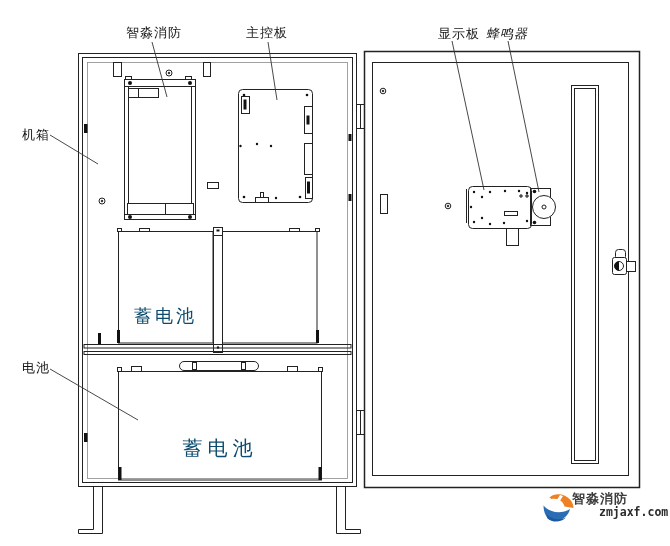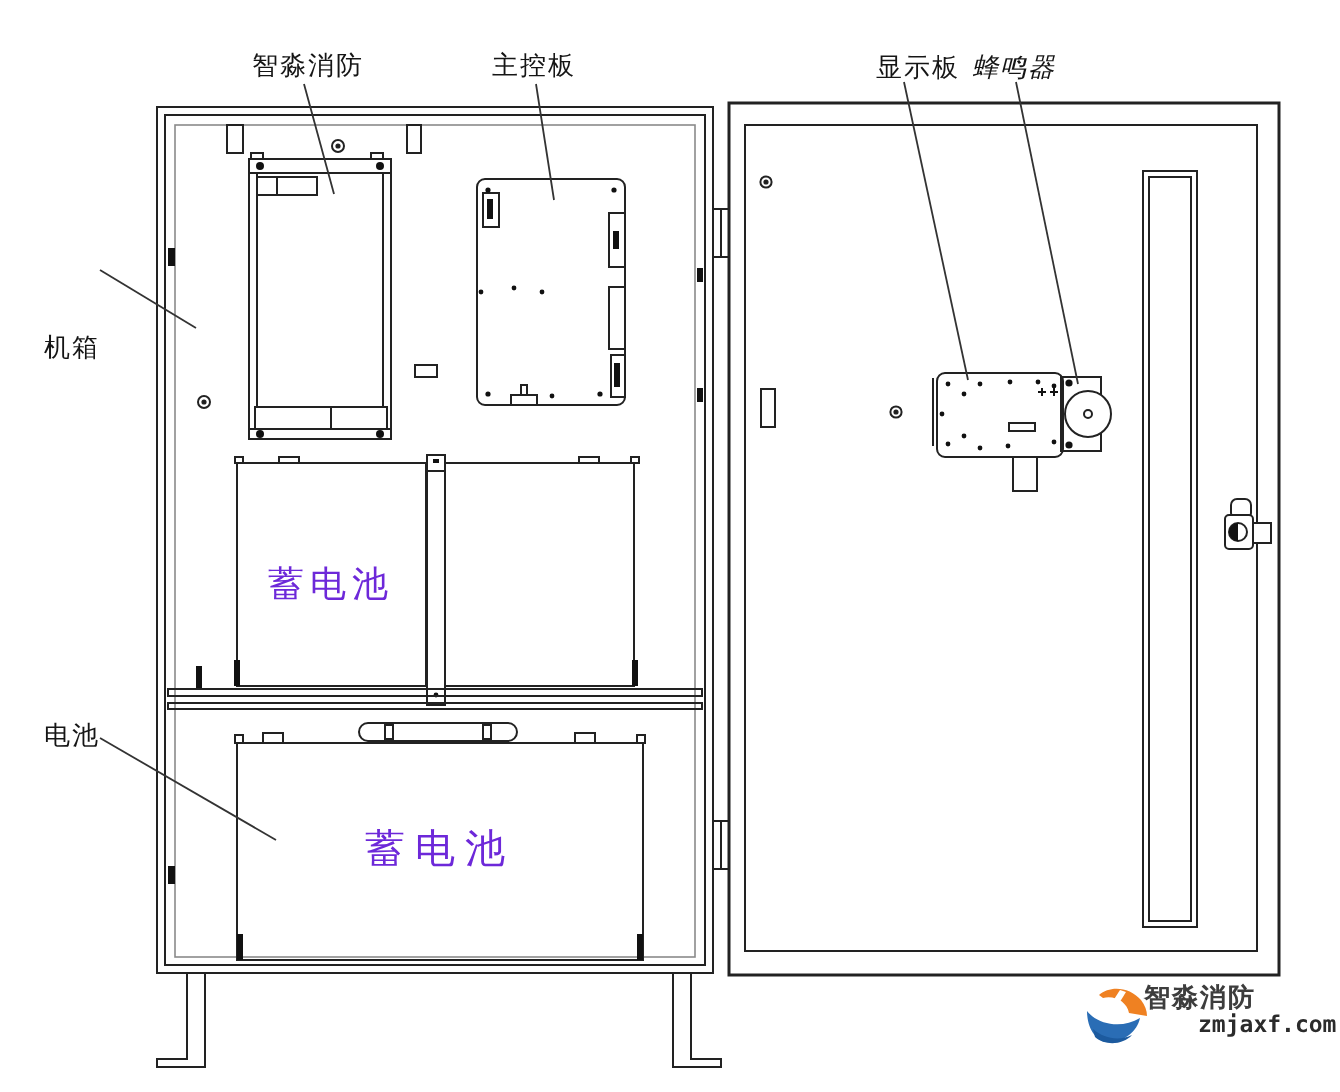--- a/index.html
+++ b/index.html
@@ -6,22 +6,23 @@
   #stage{
     position:relative;width:670px;height:546px;background:#fff;overflow:hidden;
     font-family:"DejaVu Sans",sans-serif;
   }
   #stage svg{position:absolute;left:0;top:0;}
   .lbl{
     position:absolute;color:#151515;white-space:nowrap;
     font:13px "DejaVu Sans",sans-serif;letter-spacing:1px;
   }
   .big-lbl{
-    position:absolute;color:#6d28d9;text-align:center;white-space:nowrap;
+    position:absolute;color:#0c4a6e;text-align:center;white-space:nowrap;
     font-family:"DejaVu Sans",sans-serif;
+    margin-top:24px;
   }
   .logo-brand{
     position:absolute;left:572px;top:490px;font-size:13px;font-weight:bold;
     color:#3d3d3d;letter-spacing:1px;font-family:"DejaVu Sans",sans-serif;
   }
   .logo-domain{
     position:absolute;left:599px;top:505px;font-size:11.5px;font-weight:bold;
     color:#2b2b2b;font-family:"DejaVu Sans Mono","DejaVu Sans",monospace;
   }
 </style>
@@ -209,21 +210,21 @@
   </svg>
 
   <div class="lbl" style="left:126px;top:24px;">智淼消防</div>
 
   <div class="lbl" style="left:246px;top:24px;">主控板</div>
 
   <div class="lbl" style="left:438px;top:25px;">显示板</div>
 
   <div class="lbl" style="left:486px;top:25px;font-style:italic;">蜂鸣器</div>
 
-  <div class="lbl" style="left:22px;top:126px;margin-top:39px;">机箱</div>
+  <div class="lbl" style="left:22px;top:126px;">机箱</div>
 
   <div class="lbl" style="left:22px;top:359px;">电池</div>
 
   <div class="big-lbl" style="left:118px;top:280px;width:95px;font-size:18px;letter-spacing:3px;">蓄电池</div>
 
   <div class="big-lbl" style="left:118px;top:411px;width:204px;font-size:20px;letter-spacing:5px;">蓄电池</div>
 
   <div class="logo-brand">智淼消防</div>
 
   <div class="logo-domain">zmjaxf.com</div>

